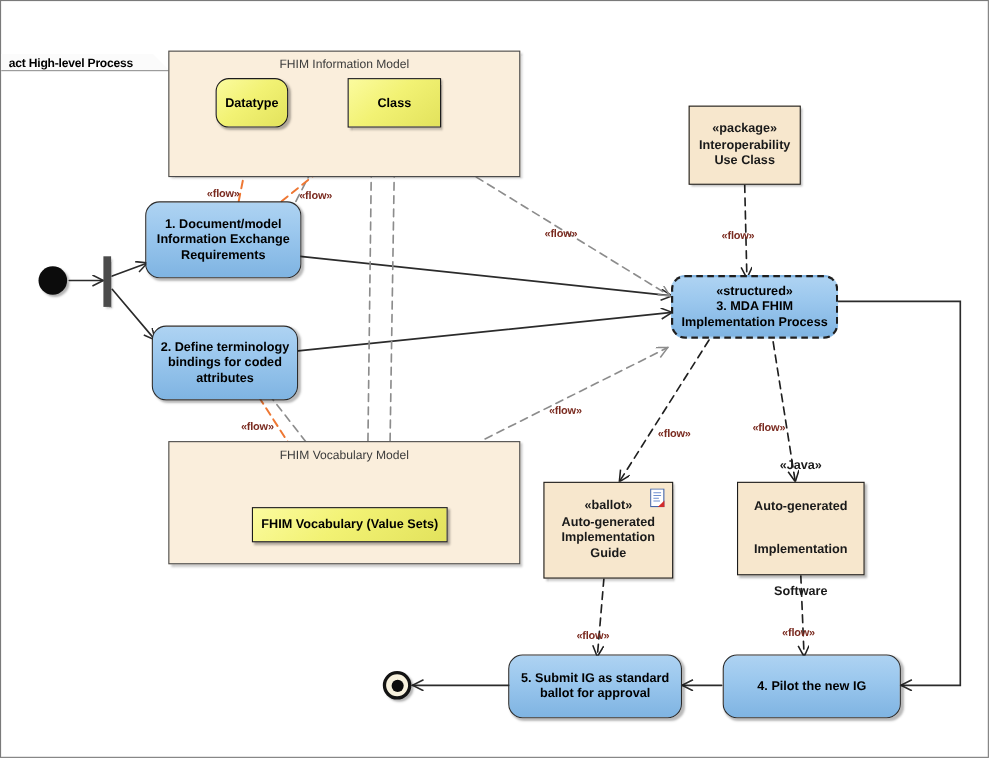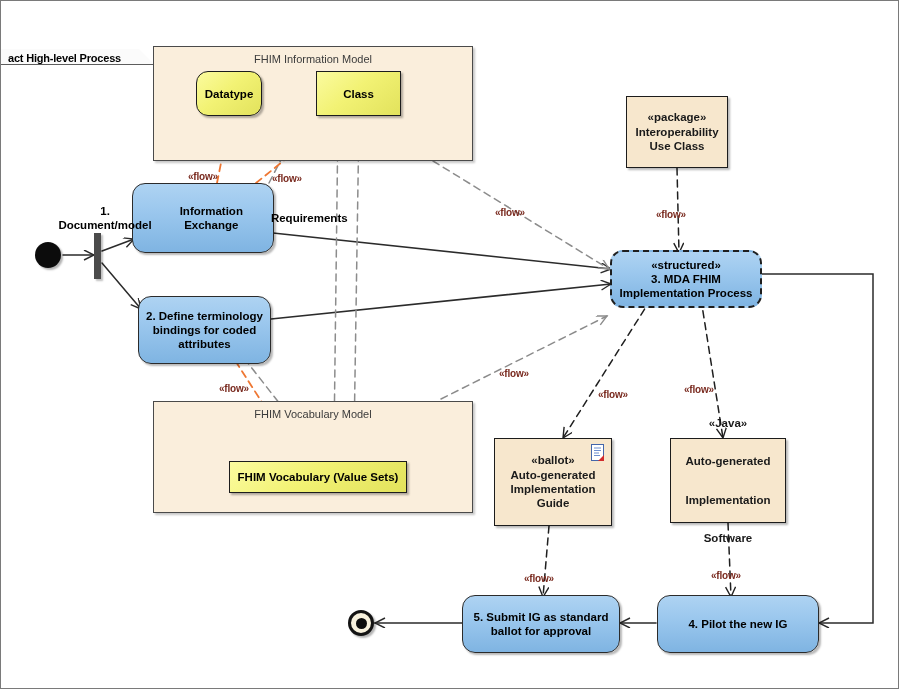--- a/index.html
+++ b/index.html
@@ -167,21 +167,21 @@
     <div>Guide</div>
   </div>
 
   <div class="artifact" style="left:669px;top:437px;width:116px;height:85px;flex-direction:column;gap:24px;">
     <div class="stereo guil">«Java»</div>
     <div>Auto-generated</div>
     <div>Implementation</div>
     <div>Software</div>
   </div>
 
-  <div class="act" style="left:131px;top:182px;width:142px;height:70px;flex-direction:row;gap:28px;">
+  <div class="act" style="left:131px;top:182px;width:142px;height:70px;flex-direction:column;">
     <div>1. Document/model</div>
     <div>Information Exchange</div>
     <div>Requirements</div>
   </div>
 
   <div class="act" style="left:137px;top:295px;width:133px;height:68px;flex-direction:column;">
     <div>2. Define terminology</div>
     <div>bindings for coded</div>
     <div>attributes</div>
   </div>

